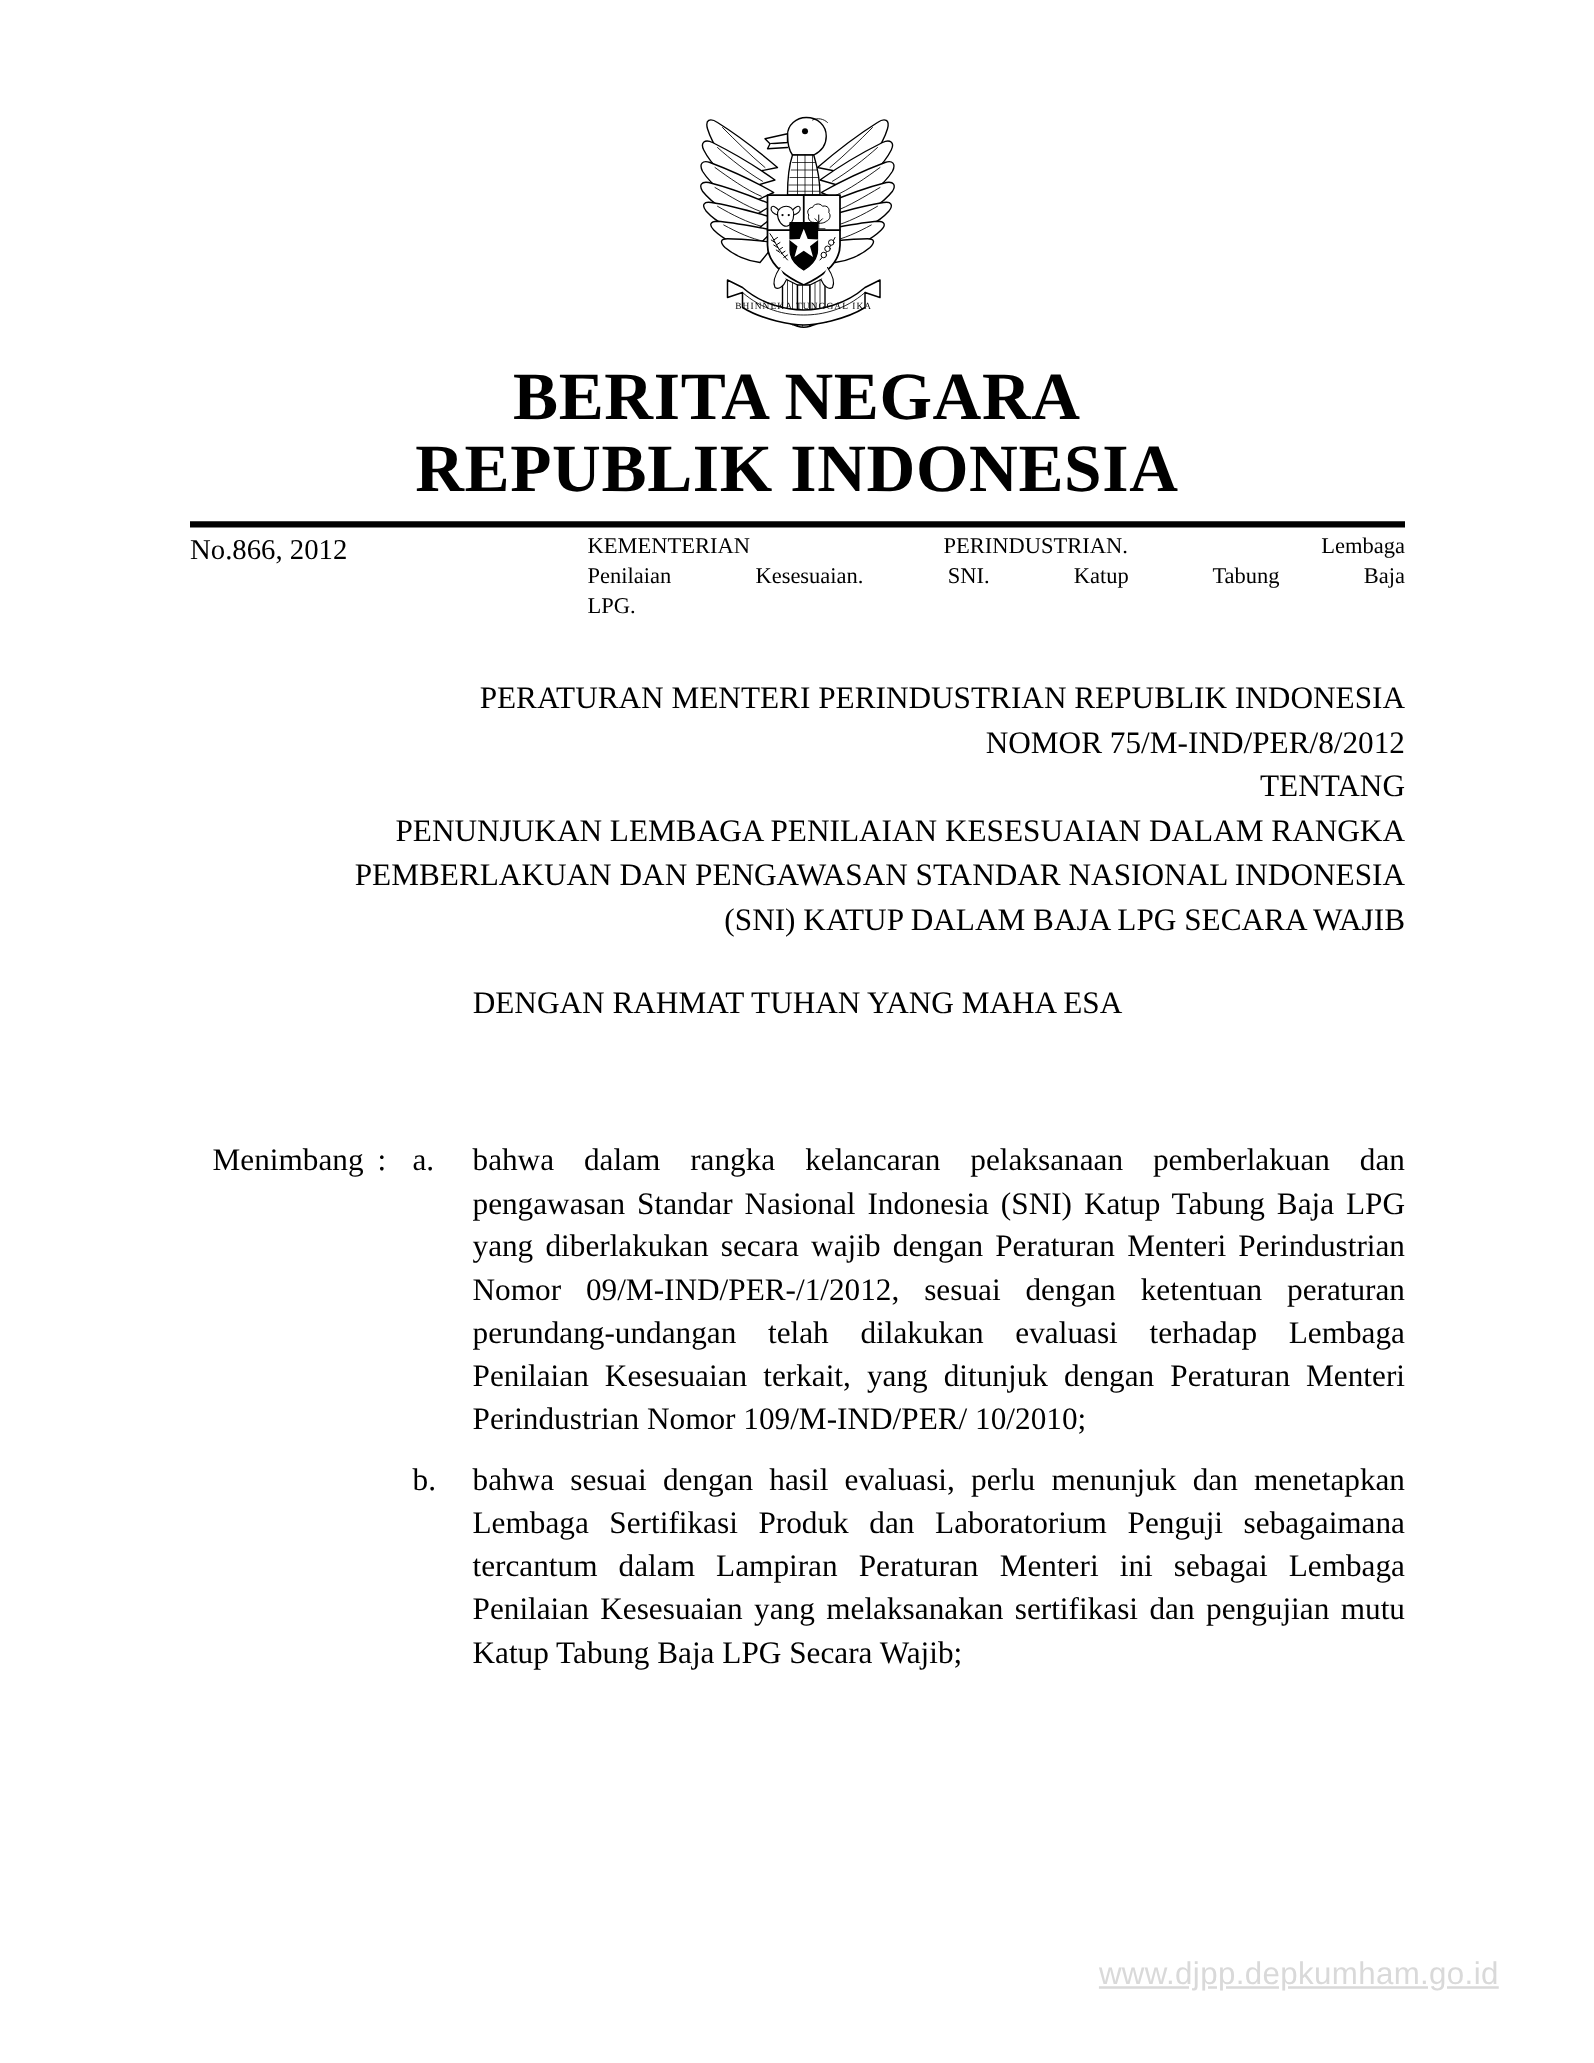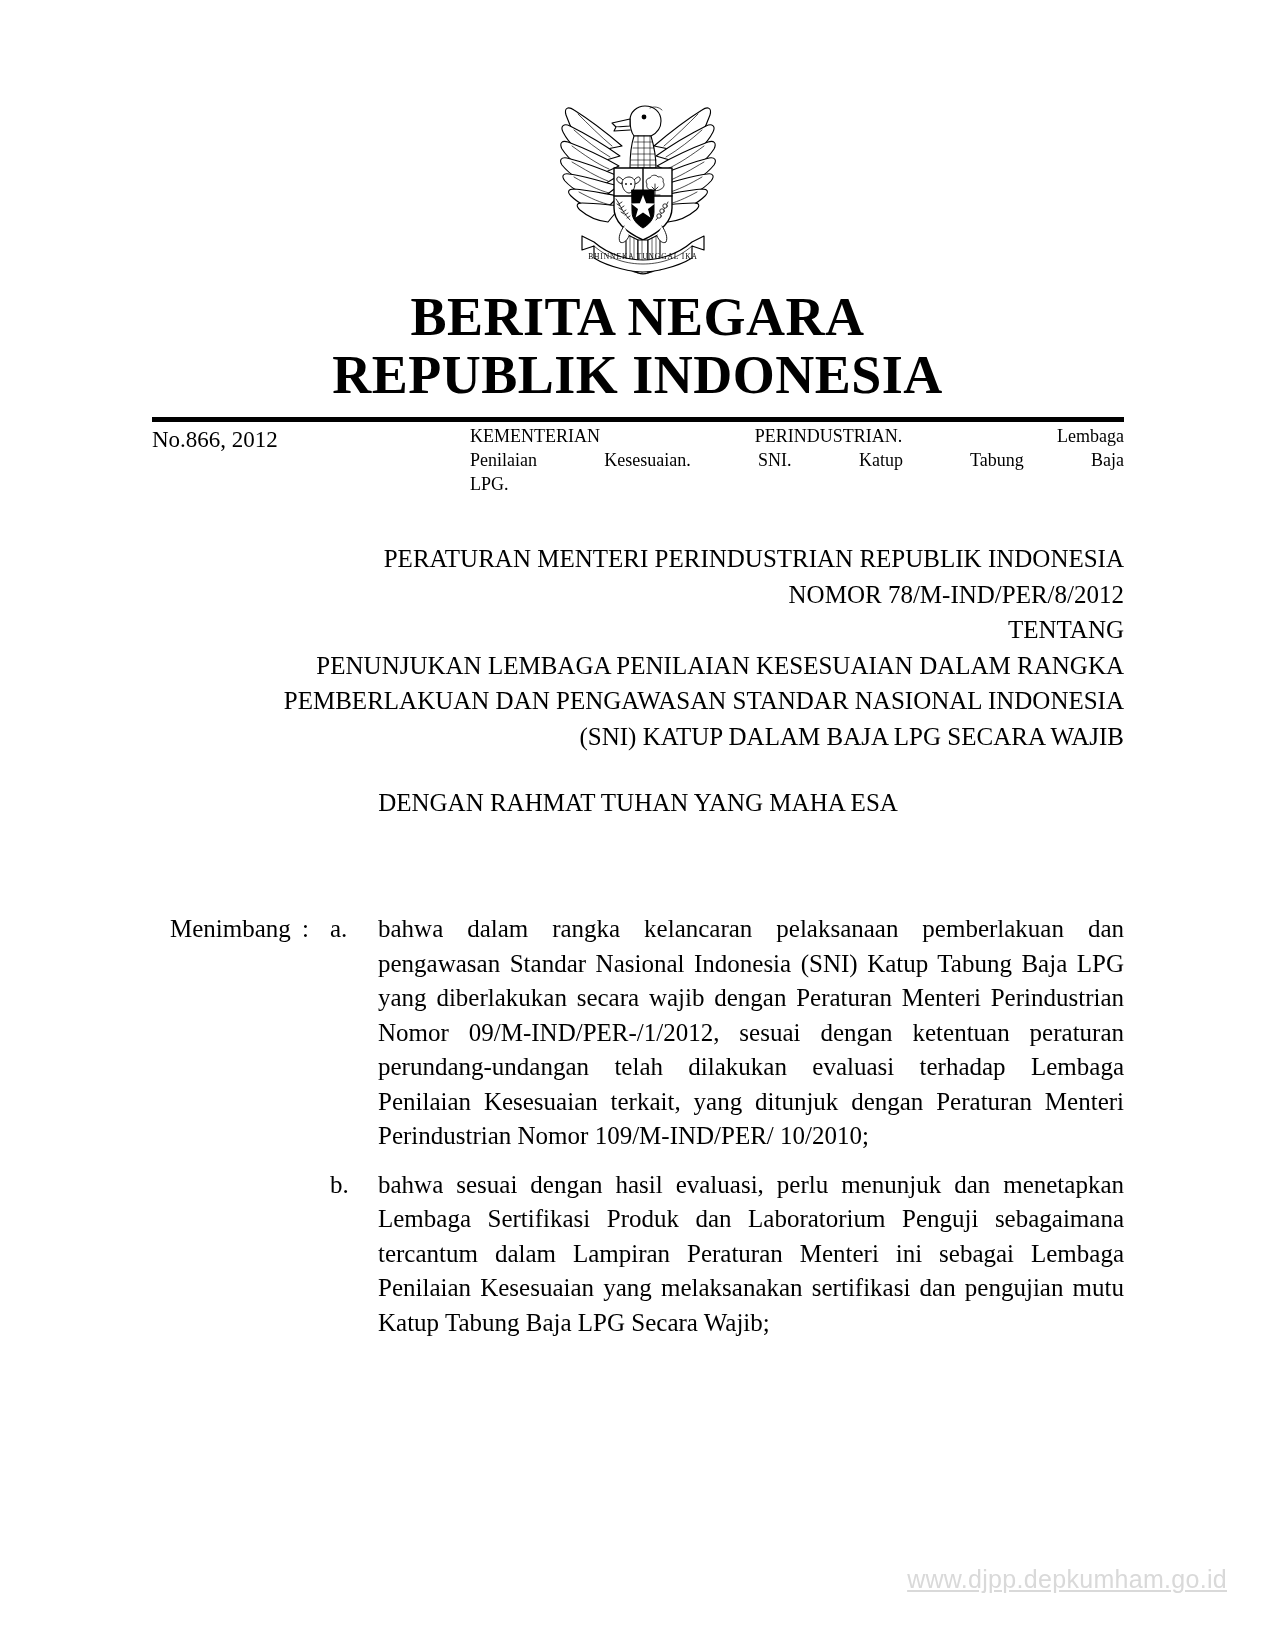--- a/index.html
+++ b/index.html
@@ -17,21 +17,21 @@
     height: 1650px;
     margin: 0 auto;
     background: #ffffff;
     overflow: hidden;
     box-sizing: border-box;
   }
 
   
   .emblem-wrap {
     position: absolute;
-    top: 84px;
+    top: 72px;
     left: 0;
     width: 1275px;
     display: flex;
     justify-content: center;
     align-items: flex-start;
   }
   .emblem {
     width: 200px;
     height: 200px;
     display: block;
@@ -157,21 +157,21 @@
     hyphens: none;
   }
 
   
   .watermark {
     position: absolute;
     top: 1565px;
     left: 0;
     width: 1275px;
     text-align: right;
-    padding-right: 48px;
+    padding-right: 76px;
     box-sizing: border-box;
   }
   .watermark span {
     font-family: "Liberation Sans", "DejaVu Sans", sans-serif;
     font-size: 25px;
     color: #d9d9d9;
     text-decoration: underline;
     letter-spacing: 0.3px;
   }
 </style>
@@ -315,21 +315,21 @@
     <div class="gazette-no">No.866, 2012</div>
     <div class="gazette-subject">
       <div>KEMENTERIAN PERINDUSTRIAN. Lembaga</div>
       <div>Penilaian Kesesuaian. SNI. Katup Tabung Baja</div>
       <div class="last">LPG.</div>
     </div>
   </div>
 
   <div class="title-block">
     <div class="title-line">PERATURAN MENTERI PERINDUSTRIAN REPUBLIK INDONESIA</div>
-    <div class="title-line">NOMOR 78/M-IND/PER/8/2012</div>
+    <div class="title-line">NOMOR 75/M-IND/PER/8/2012</div>
     <div class="title-line">TENTANG</div>
     <div class="title-line">PENUNJUKAN LEMBAGA PENILAIAN KESESUAIAN DALAM RANGKA</div>
     <div class="title-line">PEMBERLAKUAN DAN PENGAWASAN STANDAR NASIONAL INDONESIA</div>
     <div class="title-line">(SNI) KATUP DALAM BAJA LPG SECARA WAJIB</div>
   </div>
 
   <div class="invocation">
     <div class="invocation-line">DENGAN RAHMAT TUHAN YANG MAHA ESA</div>
   </div>
 

